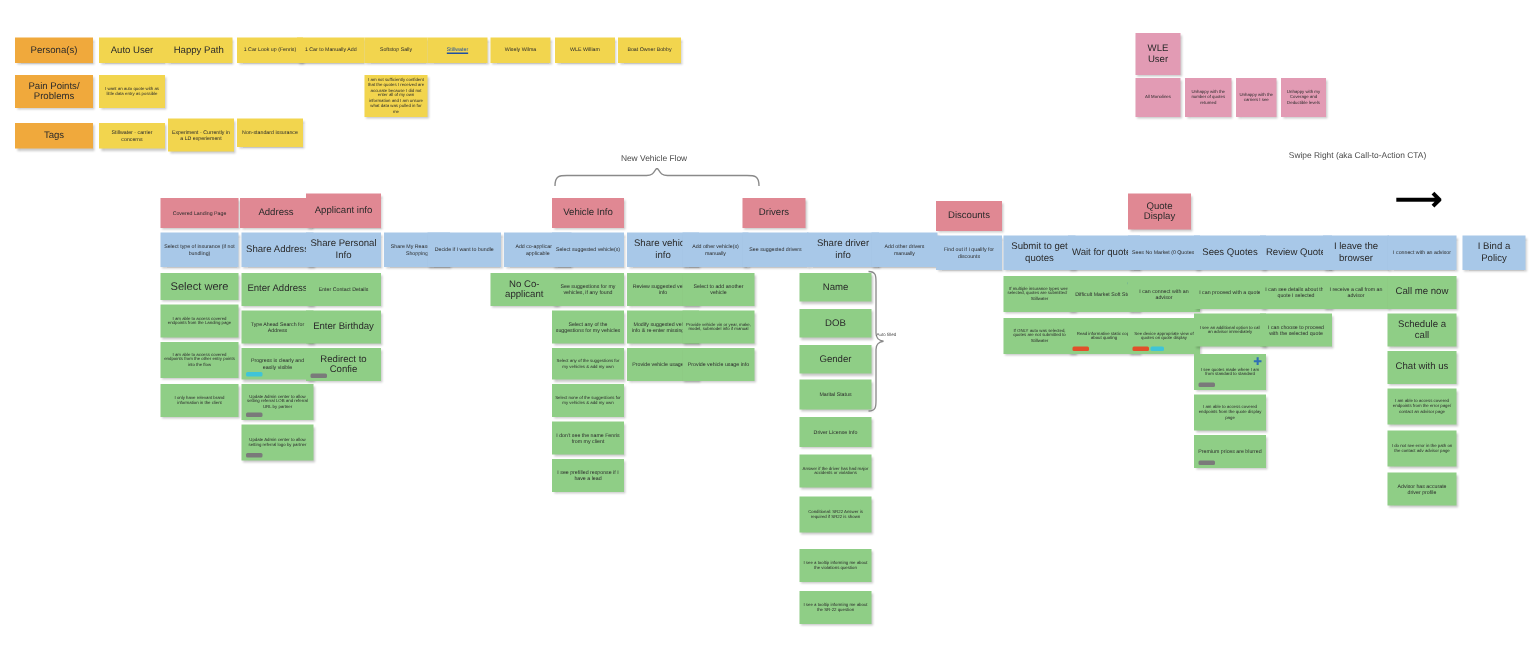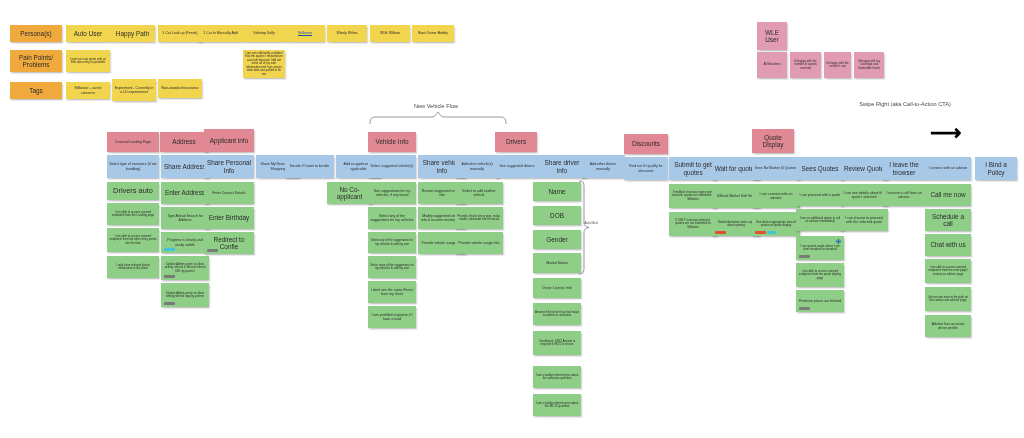--- a/index.html
+++ b/index.html
@@ -135,21 +135,21 @@
 
   <div class="note pinkhdr sz-sm" style="left:107px; top:132px; width:52px; height:20px;">Covered Landing Page</div>
   <div class="note pinkhdr sz-md" style="left:160px; top:132px; width:48px; height:20px;">Address</div>
   <div class="note pinkhdr sz-md" style="left:204px; top:129px; width:50px; height:23px;">Applicant info</div>
   <div class="note pinkhdr sz-md" style="left:368px; top:132px; width:48px; height:20px;">Vehicle Info</div>
   <div class="note pinkhdr sz-md" style="left:495px; top:132px; width:42px; height:20px;">Drivers</div>
   <div class="note pinkhdr sz-md" style="left:624px; top:134px; width:44px; height:20px;">Discounts</div>
   <div class="note pinkhdr sz-md" style="left:752px; top:129px; width:42px; height:24px;">Quote Display</div>
 
   <div class="note blue sz-sm" style="left:107px; top:155px; width:52px; height:23px;">Select type of insurance (if not bundling)</div>
-  <div class="note green sz-lg" style="left:107px; top:182px; width:52px; height:18px;">Drivers auto</div>
+  <div class="note green sz-lg" style="left:107px; top:182px; width:52px; height:18px;">Select were</div>
   <div class="note green sz-xs" style="left:107px; top:203px; width:52px; height:22px;">I am able to access covered endpoints from the Landing page</div>
   <div class="note green sz-xs" style="left:107px; top:228px; width:52px; height:24px;">I am able to access covered endpoints from the other entry points into the flow</div>
   <div class="note green sz-xs" style="left:107px; top:256px; width:52px; height:22px;">I only have relevant brand information in the client</div>
 
   <div class="note blue sz-md" style="left:161px; top:155px; width:48px; height:23px;">Share Address</div>
   <div class="note green sz-md" style="left:161px; top:182px; width:48px; height:22px;">Enter Address</div>
   <div class="note green sz-sm" style="left:161px; top:207px; width:48px; height:22px;">Type Ahead Search for Address</div>
   <div class="note green sz-sm" style="left:161px; top:232px; width:48px; height:21px;">
     <span>Progress is clearly and easily visible</span>
     <span class="chip cyan"></span>

